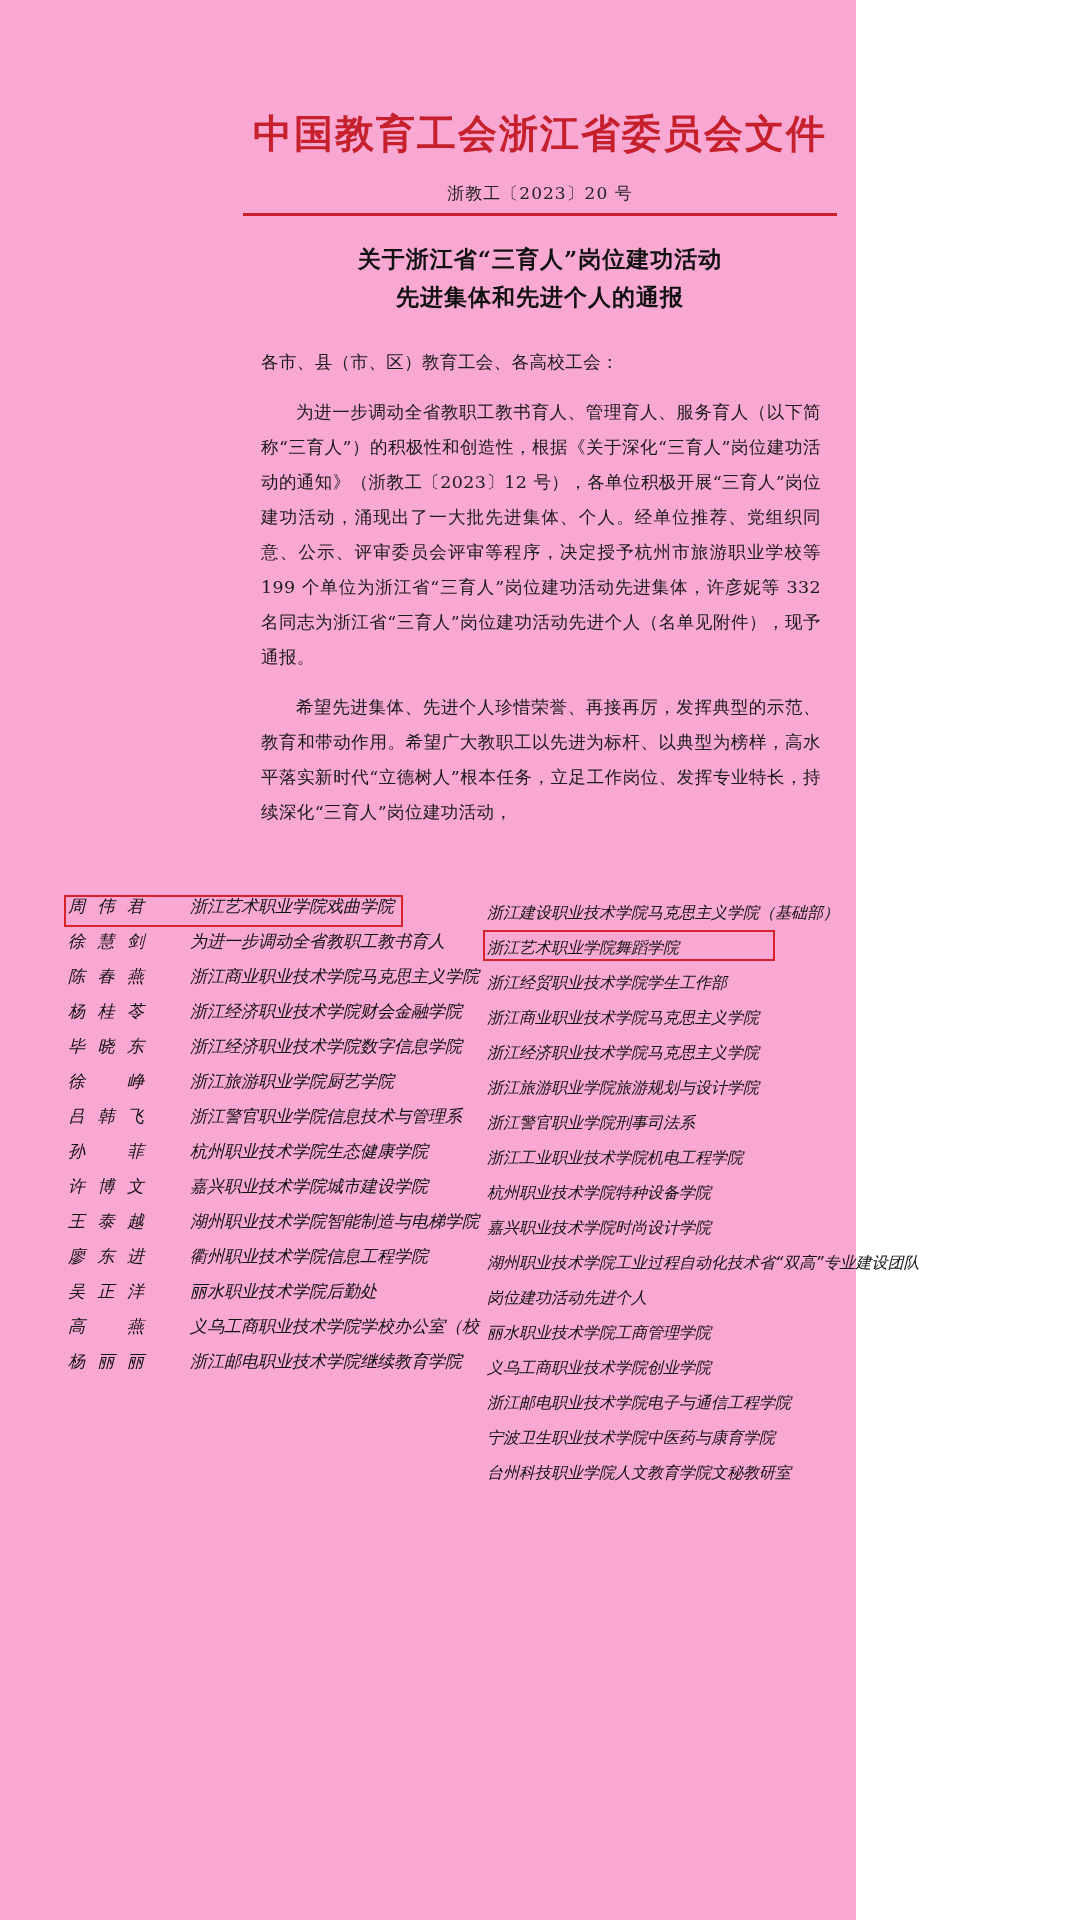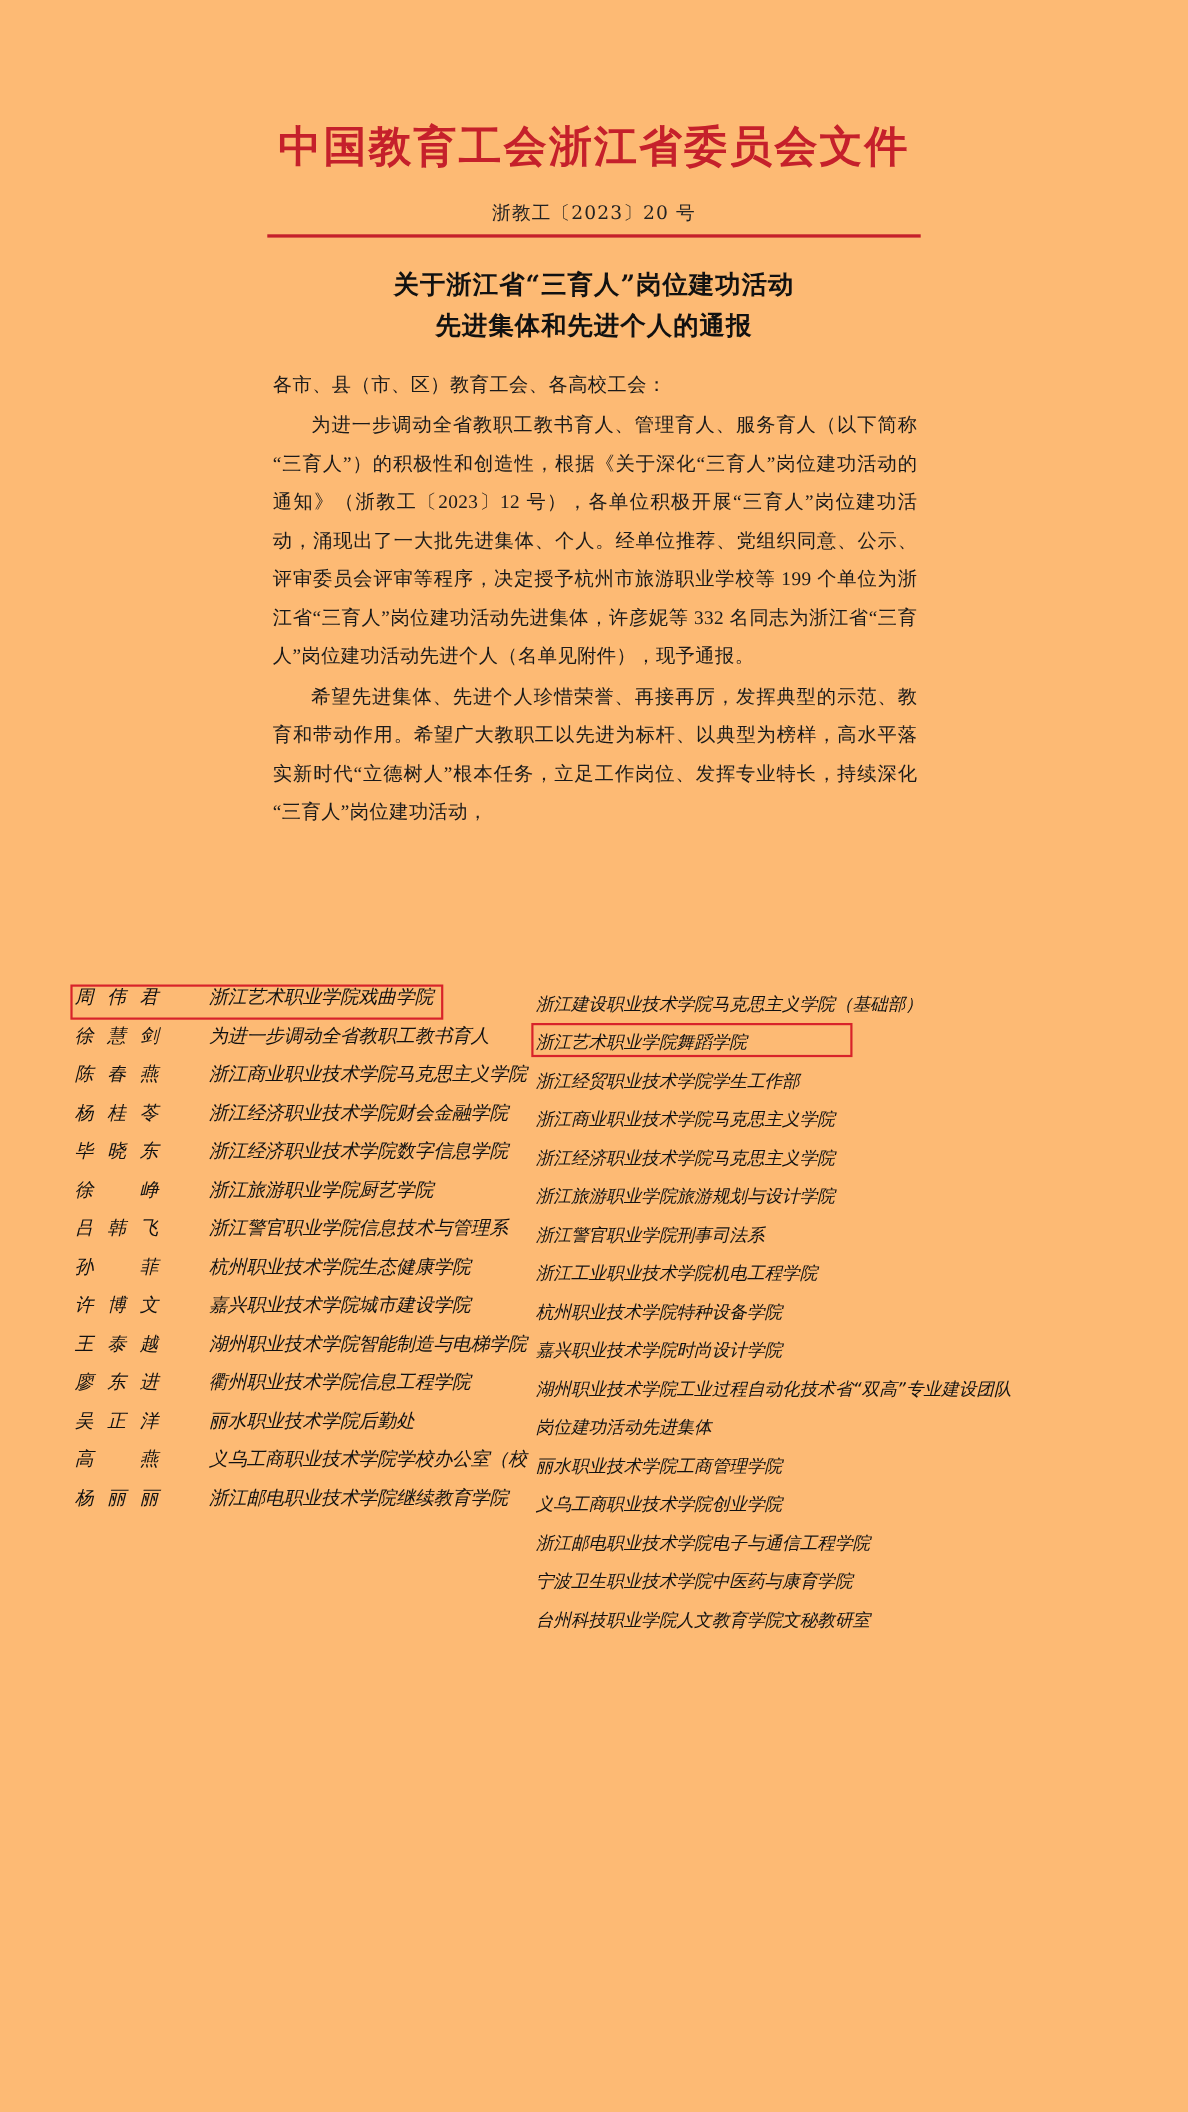--- a/index.html
+++ b/index.html
@@ -12,23 +12,23 @@
     height: 1920px;
     position: relative;
     font-family: "DejaVu Sans", "Liberation Sans", sans-serif;
     color: #111111;
     overflow: hidden;
   }
 
   .page {
     position: absolute;
     left: 0; top: 0;
-    width: 1080px;
+    width: 856px;
     height: 1920px;
-    background: #fdba74;
+    background: #f9a8d4;
   }
 
   
   .doc-header {
     position: absolute;
     left: 0;
     top: 110px;
     width: 1080px;
     text-align: center;
   }
@@ -84,22 +84,21 @@
     top: 330px;
     width: 590px;
     font-family: "DejaVu Serif", "Liberation Serif", serif;
     font-size: 17.5px;
     line-height: 35px;
     color: #1a1a1a;
     letter-spacing: 0.4px;
     text-align: justify;
   }
   .body-text p {
-    margin: 2px;
-    font-family: Liberation Serif, serif;
+    margin: 15px;
   }
   .body-text p.indent {
     text-indent: 2em;
   }
 
   
   .list-area {
     position: absolute;
     left: 0;
     top: 895px;
@@ -260,21 +259,21 @@
       <div class="rrow">浙江艺术职业学院舞蹈学院</div>
       <div class="rrow">浙江经贸职业技术学院学生工作部</div>
       <div class="rrow">浙江商业职业技术学院马克思主义学院</div>
       <div class="rrow">浙江经济职业技术学院马克思主义学院</div>
       <div class="rrow">浙江旅游职业学院旅游规划与设计学院</div>
       <div class="rrow">浙江警官职业学院刑事司法系</div>
       <div class="rrow">浙江工业职业技术学院机电工程学院</div>
       <div class="rrow">杭州职业技术学院特种设备学院</div>
       <div class="rrow">嘉兴职业技术学院时尚设计学院</div>
       <div class="rrow">湖州职业技术学院工业过程自动化技术省“双高”专业建设团队</div>
-      <div class="rrow">岗位建功活动先进集体</div>
+      <div class="rrow">岗位建功活动先进个人</div>
       <div class="rrow">丽水职业技术学院工商管理学院</div>
       <div class="rrow">义乌工商职业技术学院创业学院</div>
       <div class="rrow">浙江邮电职业技术学院电子与通信工程学院</div>
       <div class="rrow">宁波卫生职业技术学院中医药与康育学院</div>
       <div class="rrow">台州科技职业学院人文教育学院文秘教研室</div>
     </div>
   </div>
 
   <div class="annot-box" id="annot-left"></div>
   <div class="annot-box" id="annot-right"></div>

